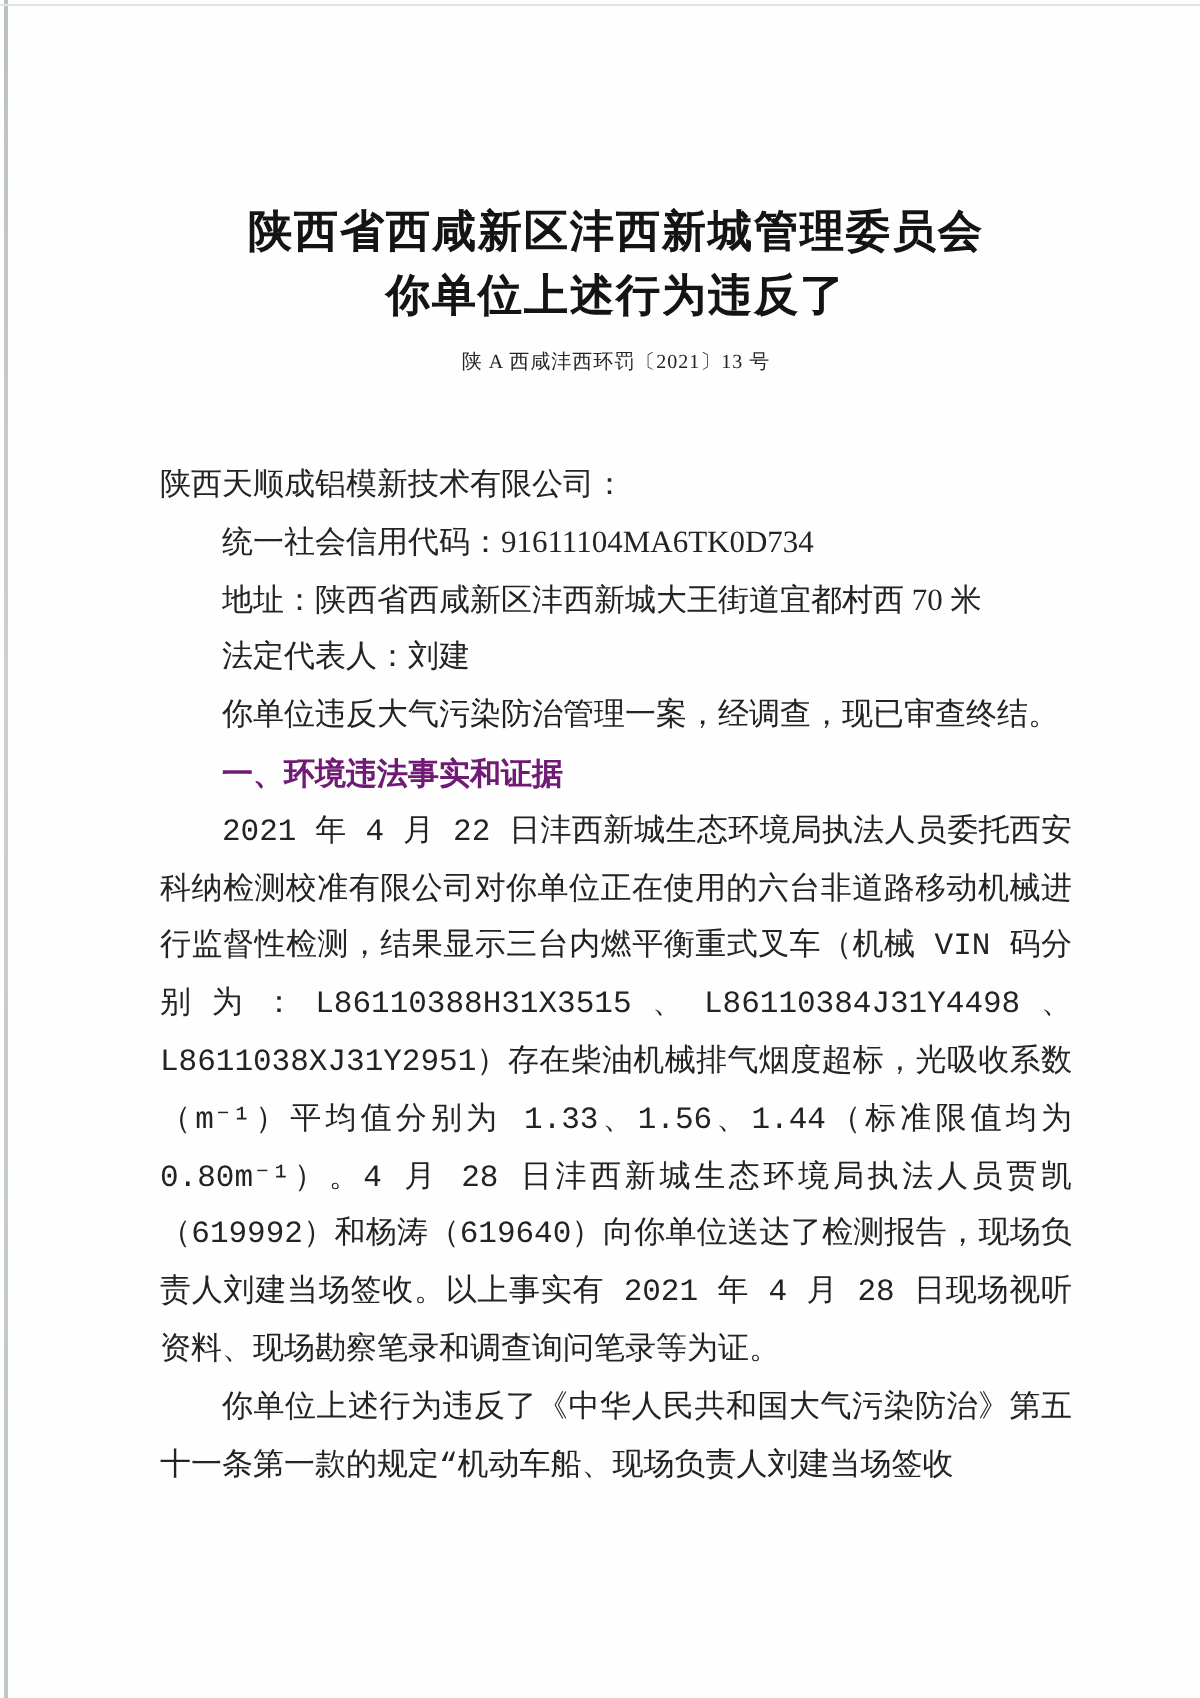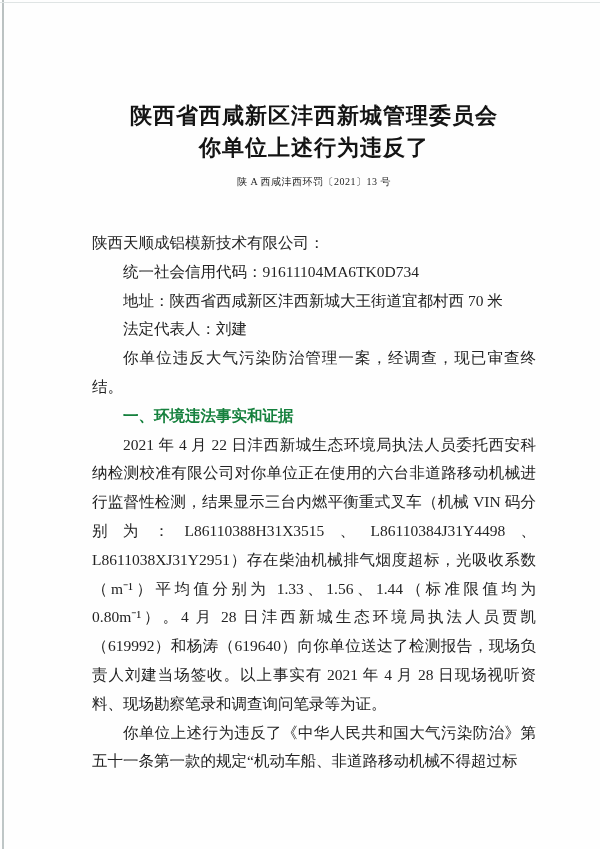--- a/index.html
+++ b/index.html
@@ -26,21 +26,21 @@
   }
   .edge-top {
     position: absolute;
     left: 0; right: 0; top: 2px;
     height: 1px;
     background: #dfe4e4;
   }
 
   .content {
     position: absolute;
-    left: 92px;
+    left: 80px;
     right: 64px;
     top: 100px;
   }
 
   .title {
     text-align: center;
     font-size: 22px;
     line-height: 32px;
     font-weight: bold;
     color: #141414;
@@ -58,25 +58,25 @@
   }
 
   .docbody {
     margin-top: 37px;
     font-size: 15.5px;
     line-height: 28.8px;
     color: #232323;
   }
   .docbody p { margin: 0; }
   .indent { text-indent: 2em; }
-  .just { text-align: justify; }
+  .just { text-align: justify; font-family: Liberation Mono, monospace; }
   .heading {
     font-family: "DejaVu Sans", sans-serif;
     font-weight: bold;
-    color: #15803d;
+    color: #701a75;
     font-size: 15.5px;
   }
 </style>
 </head>
 <body>
 
 <div class="page">
   <div class="edge-left"></div>
   <div class="edge-top"></div>
 
@@ -98,17 +98,17 @@
       <p class="indent"><span>地址：</span><span>陕西省西咸新区沣西新城大王街道宜都村西 70 米</span></p>
 
       <p class="indent"><span>法定代表人：</span><span>刘建</span></p>
 
       <p class="indent just">你单位违反大气污染防治管理一案，经调查，现已审查终结。</p>
 
       <p class="indent heading">一、环境违法事实和证据</p>
 
       <p class="indent just">2021 年 4 月 22 日沣西新城生态环境局执法人员委托西安科纳检测校准有限公司对你单位正在使用的六台非道路移动机械进行监督性检测，结果显示三台内燃平衡重式叉车（机械 VIN 码分别为：L86110388H31X3515、L86110384J31Y4498、L8611038XJ31Y2951）存在柴油机械排气烟度超标，光吸收系数（m⁻¹）平均值分别为 1.33、1.56、1.44（标准限值均为 0.80m⁻¹）。4 月 28 日沣西新城生态环境局执法人员贾凯（619992）和杨涛（619640）向你单位送达了检测报告，现场负责人刘建当场签收。以上事实有 2021 年 4 月 28 日现场视听资料、现场勘察笔录和调查询问笔录等为证。</p>
 
-      <p class="indent just">你单位上述行为违反了《中华人民共和国大气污染防治》第五十一条第一款的规定“机动车船、非道路移动机械不得超过标</p>
+      <p class="indent just">你单位上述行为违反了《中华人民共和国大气污染防治》第五十一条第一款的规定“机动车船、现场负责人刘建当场签收</p>
 
     </div>
   </div>
 </div>
 
 </body></html>

